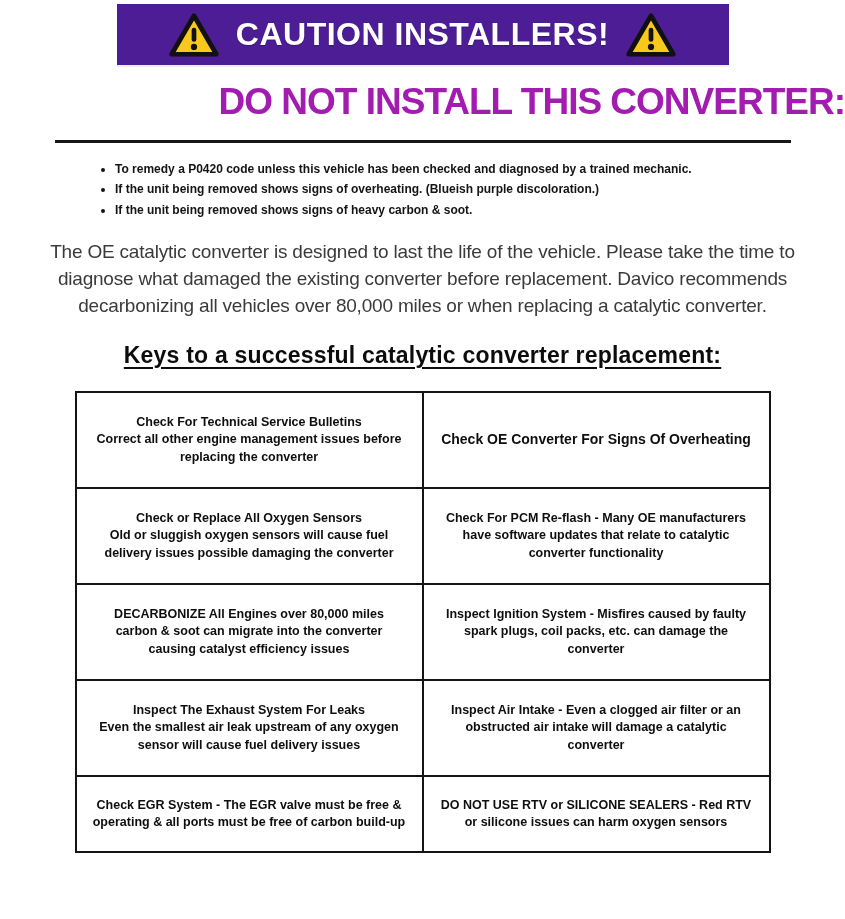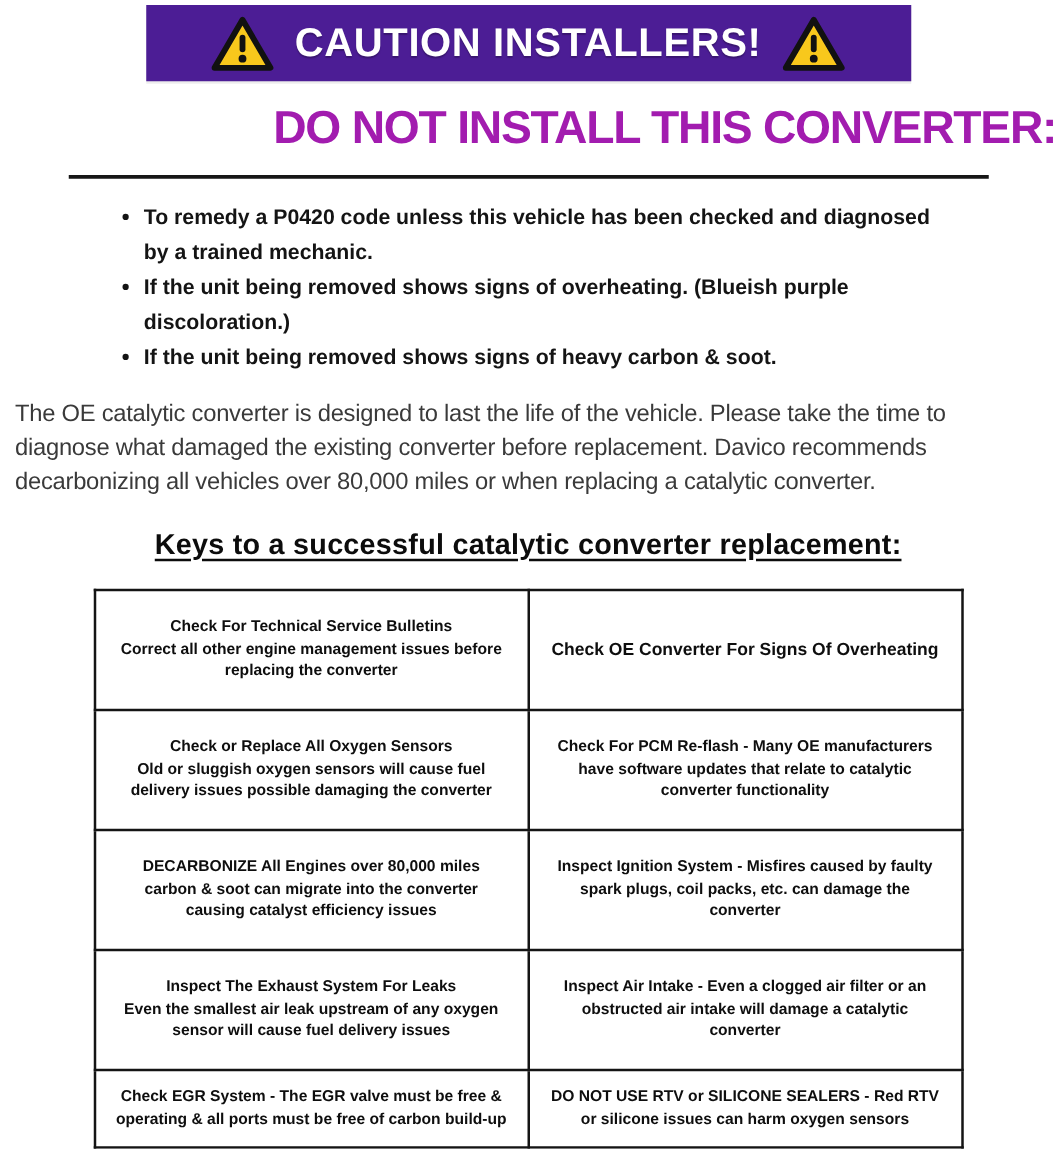--- a/index.html
+++ b/index.html
@@ -47,31 +47,31 @@
     width: 736px;
     height: 3px;
     background: #161616;
     margin: 17px auto 0 auto;
     border: none;
   }
 
   
   .bullets {
     margin: 17px 100px 0 115px;
-    font-size: 17px;
+    font-size: 12px;
     font-weight: bold;
     line-height: 1.62;
     color: #141414;
   }
   .bullets li { margin-bottom: 1px; }
 
   
   .paragraph {
     margin: 19px 12px 0 12px;
-    text-align: left;
+    text-align: center;
     font-size: 19px;
     line-height: 1.42;
     color: #3a3a3a;
     letter-spacing: -0.2px;
   }
 
   
   .keys-heading {
     margin-top: 22px;
     text-align: center;
@@ -95,21 +95,21 @@
     height: 96px;
     text-align: center;
     vertical-align: middle;
     font-weight: bold;
     font-size: 12.5px;
     line-height: 1.4;
     padding: 6px 16px;
     white-space: pre-line;
     color: #0e0e0e;
   }
-  .keys-table tr:nth-child(5) td { height: 62px; }
+  .keys-table tr:nth-child(5) td { height: 76px; }
   .keys-table tr:nth-child(6) td { height: 77px; }
   .keys-table td.big { font-size: 14px; }
 </style>
 </head>
 <body>
 
 <div class="banner">
   <svg class="tri-icon" viewBox="0 0 100 88">
     <path d="M50 7 L93 81 H7 Z" fill="#f8c81c" stroke="#111111" stroke-width="9" stroke-linejoin="round"></path>
     <rect x="45.5" y="30" width="9" height="27" rx="4.5" fill="#111111"></rect>

